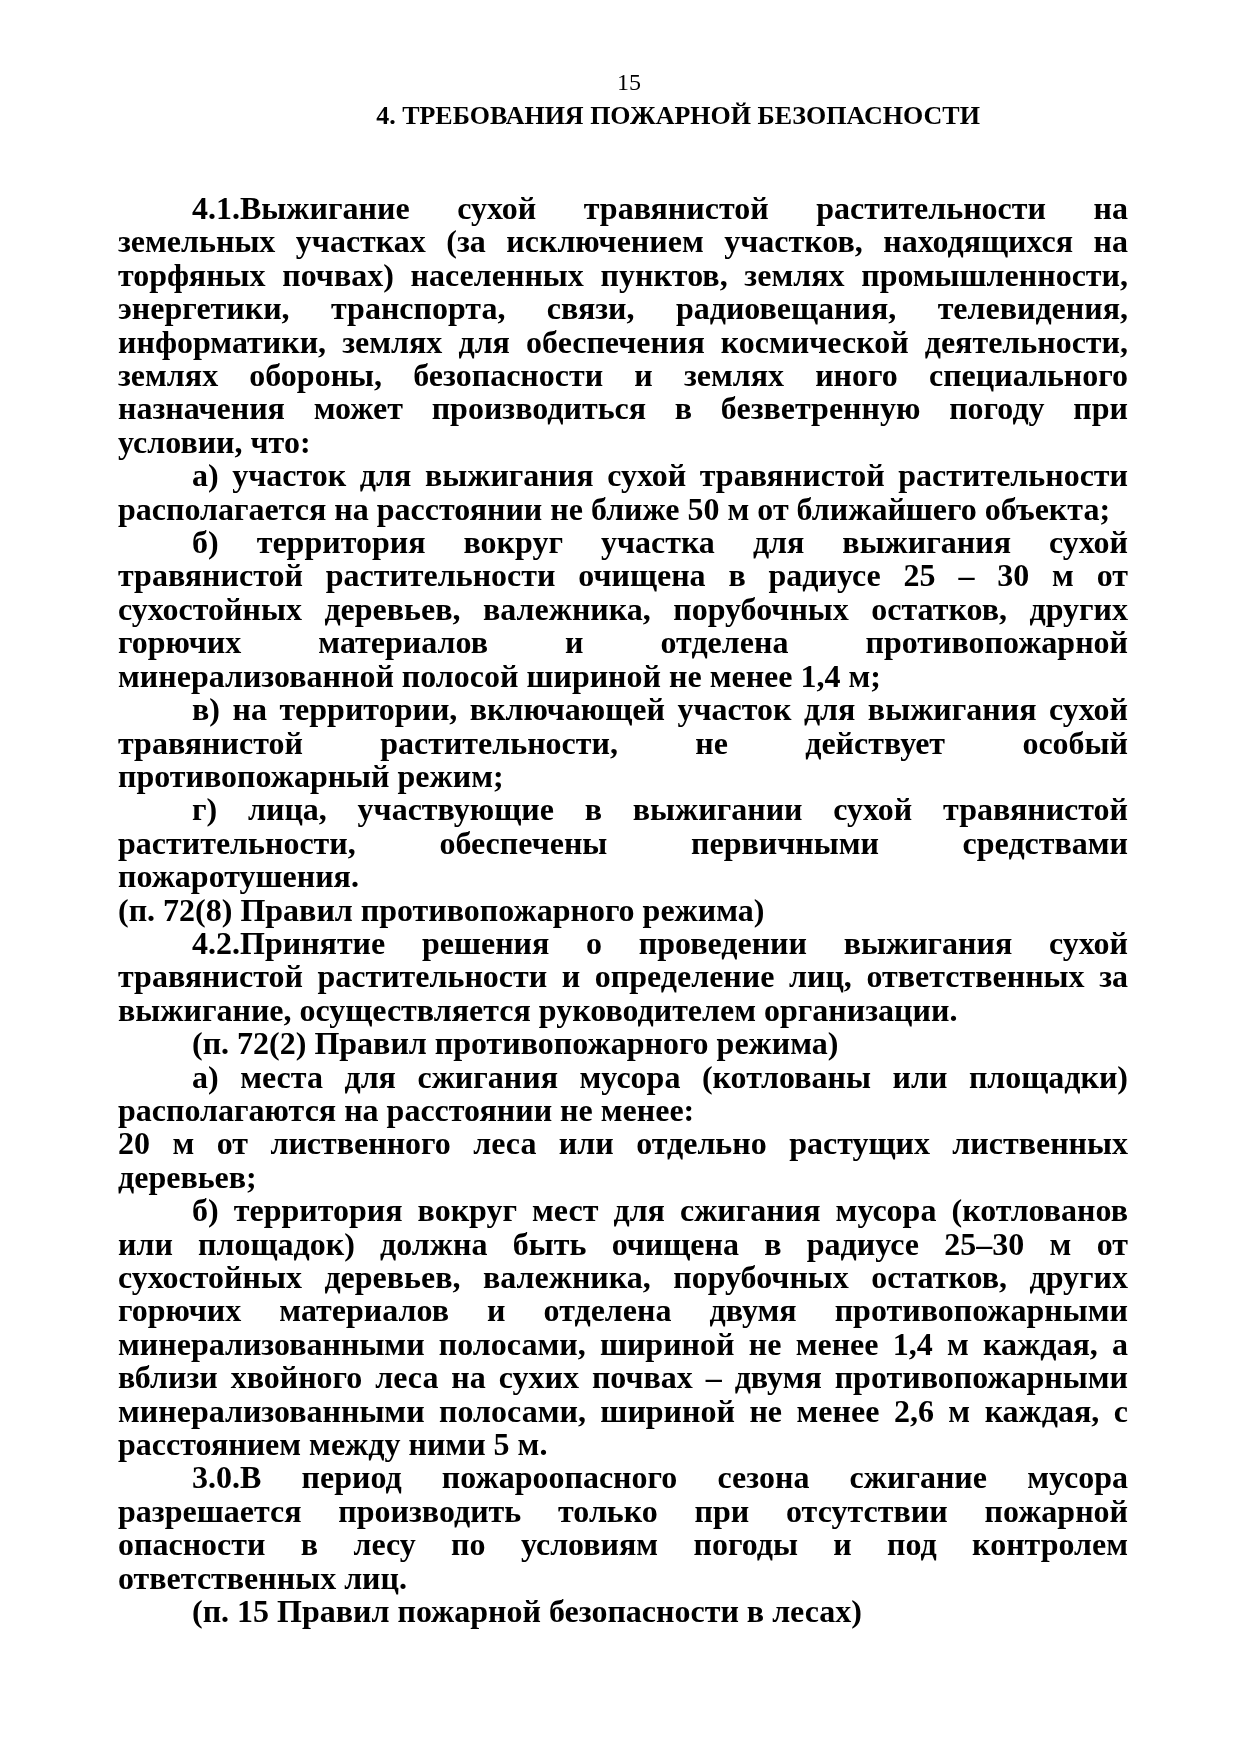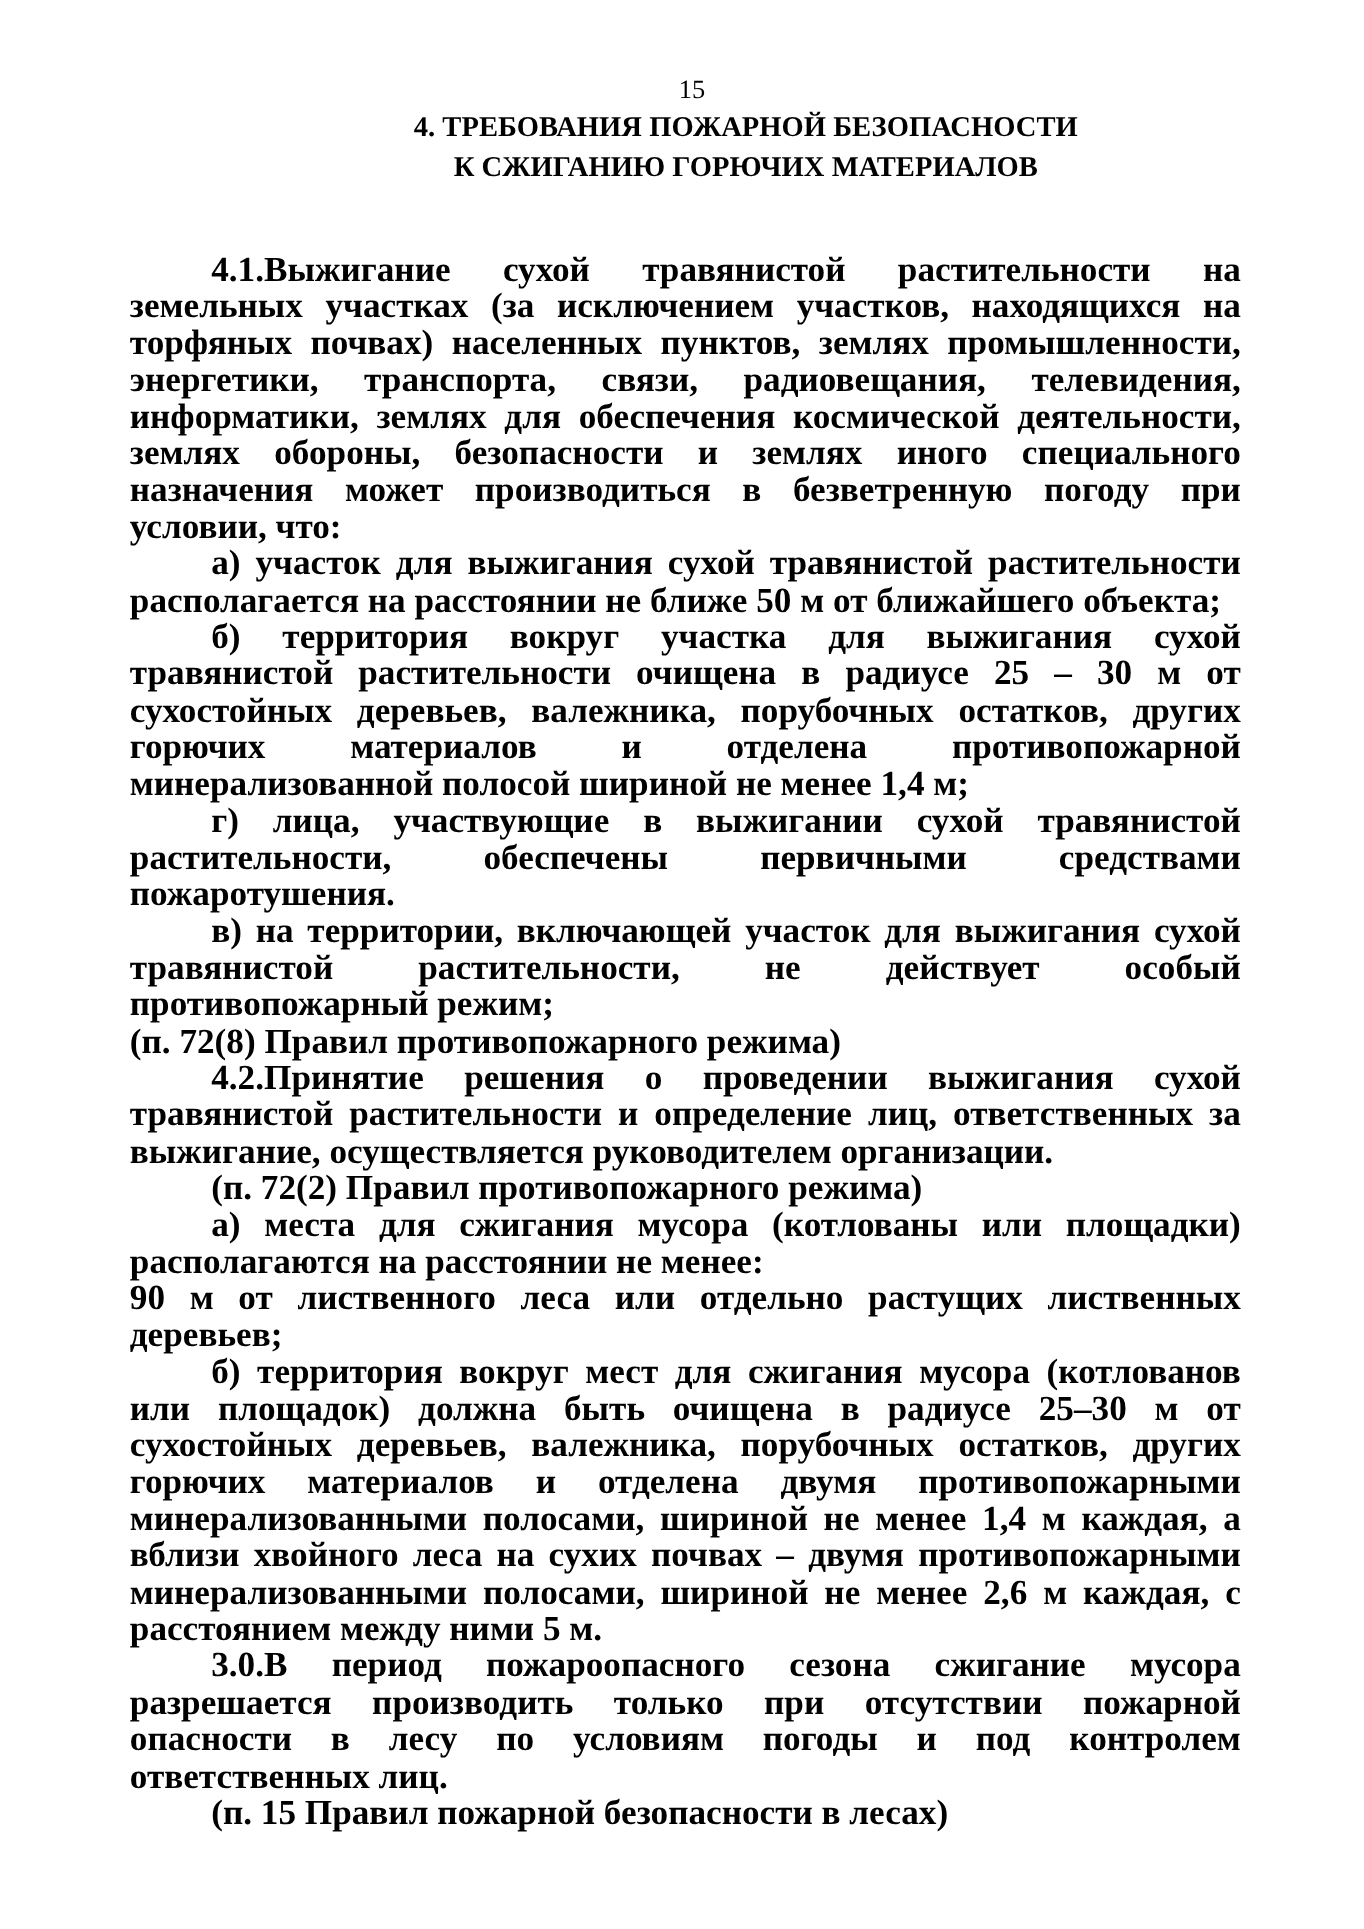--- a/index.html
+++ b/index.html
@@ -42,30 +42,29 @@
     .p.indent { text-indent: 74px; }
     .p.noindent { text-indent: 0; }
   </style>
 </head>
 <body>
 
 <div class="page">
   <p class="page-number">15</p>
   <h1 class="title">
     <span>4. ТРЕБОВАНИЯ ПОЖАРНОЙ БЕЗОПАСНОСТИ</span><br>
-    <span>К СЖИГАНИЮ ГОРЮЧИХ МАТЕРИАЛОВ</span>
   </h1>
   <div class="body-text">
     <p class="p indent">4.1.Выжигание сухой травянистой растительности на земельных участках (за исключением участков, находящихся на торфяных почвах) населенных пунктов, землях промышленности, энергетики, транспорта, связи, радиовещания, телевидения, информатики, землях для обеспечения космической деятельности, землях обороны, безопасности и землях иного специального назначения может производиться в безветренную погоду при условии, что:</p>
     <p class="p indent">а) участок для выжигания сухой травянистой растительности располагается на расстоянии не ближе 50 м от ближайшего объекта;</p>
     <p class="p indent">б) территория вокруг участка для выжигания сухой травянистой растительности очищена в радиусе 25 – 30 м от сухостойных деревьев, валежника, порубочных остатков, других горючих материалов и отделена противопожарной минерализованной полосой шириной не менее 1,4 м;</p>
+    <p class="p indent">в) на территории, включающей участок для выжигания сухой травянистой растительности, не действует особый противопожарный режим;</p>
     <p class="p indent">г) лица, участвующие в выжигании сухой травянистой растительности, обеспечены первичными средствами пожаротушения.</p>
-    <p class="p indent">в) на территории, включающей участок для выжигания сухой травянистой растительности, не действует особый противопожарный режим;</p>
     <p class="p noindent">(п. 72(8) Правил противопожарного режима)</p>
     <p class="p indent">4.2.Принятие решения о проведении выжигания сухой травянистой растительности и определение лиц, ответственных за выжигание, осуществляется руководителем организации.</p>
     <p class="p indent">(п. 72(2) Правил противопожарного режима)</p>
     <p class="p indent">а) места для сжигания мусора (котлованы или площадки) располагаются на расстоянии не менее:</p>
-    <p class="p noindent">90 м от лиственного леса или отдельно растущих лиственных деревьев;</p>
+    <p class="p noindent">20 м от лиственного леса или отдельно растущих лиственных деревьев;</p>
     <p class="p indent">б) территория вокруг мест для сжигания мусора (котлованов или площадок) должна быть очищена в радиусе 25–30 м от сухостойных деревьев, валежника, порубочных остатков, других горючих материалов и отделена двумя противопожарными минерализованными полосами, шириной не менее 1,4 м каждая, а вблизи хвойного леса на сухих почвах – двумя противопожарными минерализованными полосами, шириной не менее 2,6 м каждая, с расстоянием между ними 5 м.</p>
     <p class="p indent">3.0.В период пожароопасного сезона сжигание мусора разрешается производить только при отсутствии пожарной опасности в лесу по условиям погоды и под контролем ответственных лиц.</p>
     <p class="p indent">(п. 15 Правил пожарной безопасности в лесах)</p>
   </div>
 </div>
 
 </body></html>

